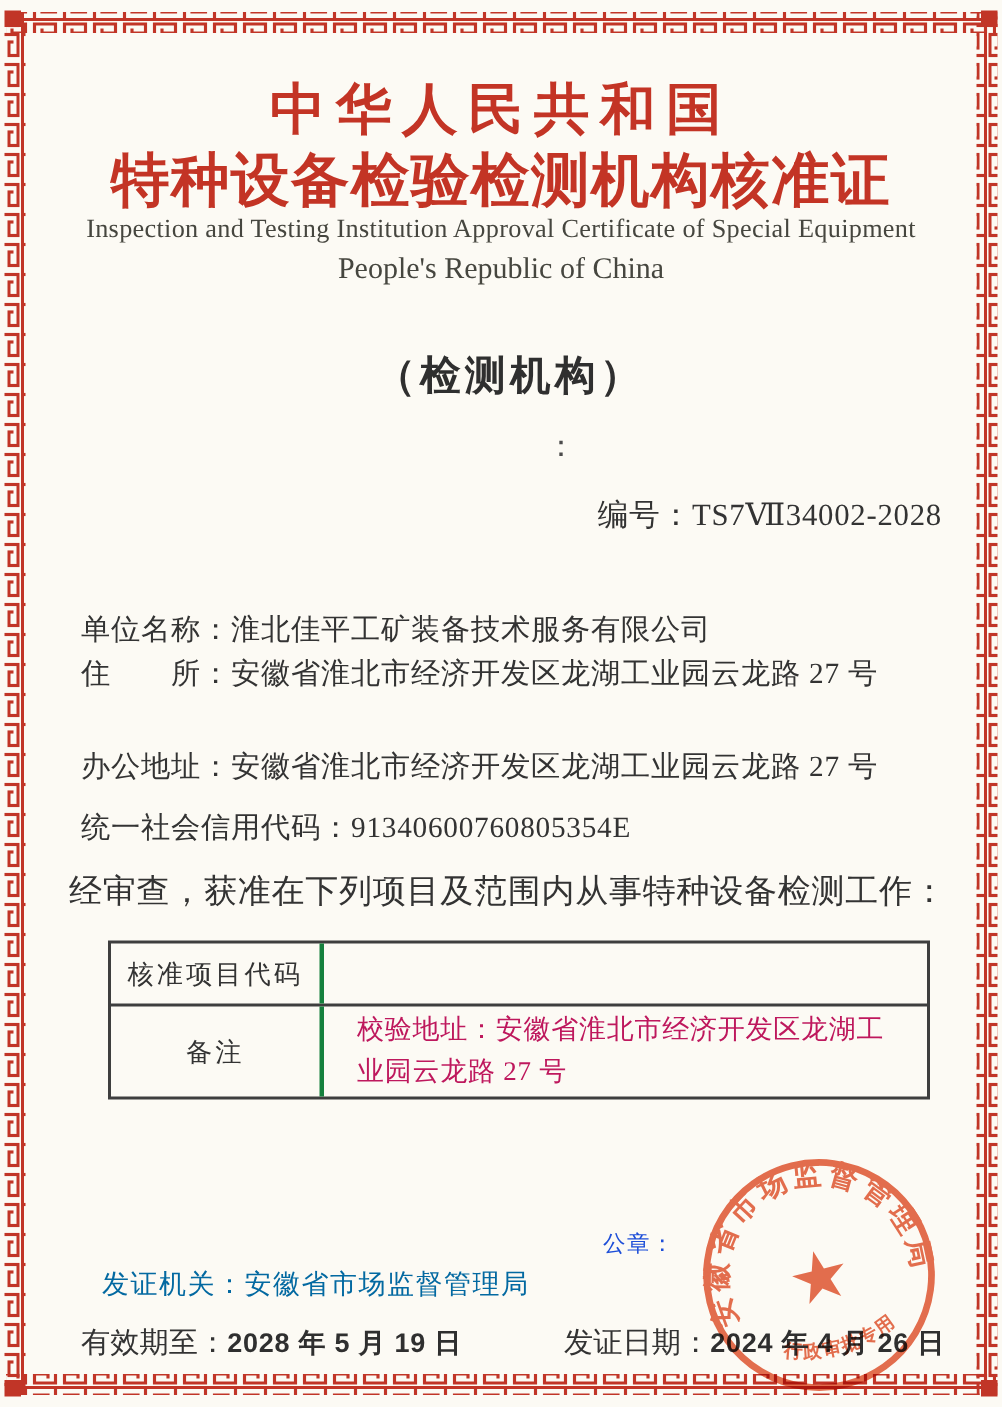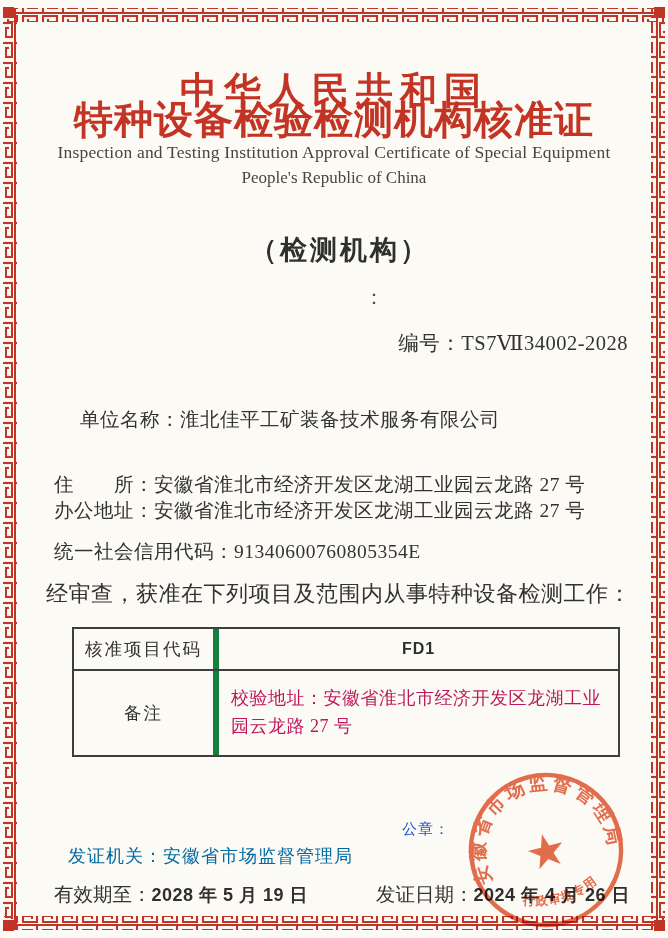--- a/index.html
+++ b/index.html
@@ -6,50 +6,50 @@
   body{
     width:668px;height:938px;position:relative;overflow:hidden;
     background:#fcfaf4;
     font-family:"Liberation Serif","DejaVu Serif",serif;
     color:#3b3b3b;
   }
   .abs{position:absolute;}
   .centered{left:0;right:0;text-align:center;}
 
   
-  .title-country{top:48px;font-size:37px;font-weight:bold;color:#c33425;letter-spacing:7px;margin-top:18px;}
+  .title-country{top:48px;font-size:37px;font-weight:bold;color:#c33425;letter-spacing:7px;}
   .title-main{top:93px;font-size:39px;font-weight:bold;color:#c33425;letter-spacing:1px;}
   .title-en1{top:142px;font-size:17.5px;color:#46463f;letter-spacing:.2px;}
-  .title-en2{top:168px;font-size:17px;color:#46463f;}
+  .title-en2{top:168px;font-size:20px;color:#46463f;}
   .inst-type{top:232px;font-size:27px;font-weight:bold;color:#2f2f2f;letter-spacing:3px;padding-left:12px;}
 
   .artifact-colon{left:364px;top:284px;font-size:20px;color:#4c4c4c;}
 
   .cert-number{top:329px;right:40px;font-size:20.5px;color:#333;letter-spacing:.5px;}
 
   
   .field{left:54px;font-size:19.5px;letter-spacing:.5px;color:#333;}
-  .f0{top:406px;margin-left:26px;} .f1{top:471px;} .f2{top:497px;} .f3{top:538px;}
+  .f0{top:406px;} .f1{top:435px;} .f2{top:497px;} .f3{top:538px;}
   .statement{left:46px;top:579px;font-size:22px;color:#333;letter-spacing:.5px;}
 
   
   .approval-table{
     left:72px;top:627px;width:548px;
     border:2px solid #3e3e3e;box-sizing:border-box;background:transparent;
   }
   .t-row{display:flex;}
   .t-row.first{border-bottom:2px solid #3e3e3e;}
   .t-head{
-    width:139px;flex:0 0 139px;border-right:6px solid #15803d;
+    width:139px;flex:0 0 139px;border-right:3px solid #15803d;
     display:flex;align-items:center;justify-content:center;
     font-size:17.5px;letter-spacing:2px;color:#333;
   }
   .t-cell{flex:1;display:flex;align-items:center;}
   .row1{height:40px;}
-  .row2{height:84px;}
+  .row2{height:60px;gap:10px;}
   .code-cell{justify-content:center;font-family:"Liberation Sans","DejaVu Sans",sans-serif;font-weight:600;font-size:16px;letter-spacing:1px;color:#2e2e2e;}
   .remark-cell{padding:8px 16px 8px 12px;font-size:18px;line-height:1.55;letter-spacing:.5px;color:#be185d;}
 
   
   .issuer-line{left:68px;top:844px;font-size:18px;color:#0369a1;letter-spacing:1px;}
   .valid-line{left:54px;top:881px;font-size:19.5px;color:#333;}
   .issue-line{left:376px;top:881px;font-size:19.5px;color:#333;}
   .date-val{font-family:"Liberation Sans","DejaVu Sans",sans-serif;font-weight:600;font-size:18px;color:#2f2f2f;letter-spacing:.5px;}
   .seal-note{left:402px;top:820px;font-size:15px;color:#1d4ed8;letter-spacing:1px;}
 
@@ -104,21 +104,20 @@
 <div class="abs field f0"><span>单位名称：</span><span>淮北佳平工矿装备技术服务有限公司</span></div>
 <div class="abs field f1"><span>住　　所：</span><span>安徽省淮北市经济开发区龙湖工业园云龙路 27 号</span></div>
 <div class="abs field f2"><span>办公地址：</span><span>安徽省淮北市经济开发区龙湖工业园云龙路 27 号</span></div>
 <div class="abs field f3"><span>统一社会信用代码：</span><span>91340600760805354E</span></div>
 
 <div class="abs statement">经审查，获准在下列项目及范围内从事特种设备检测工作：</div>
 
 <div class="abs approval-table">
   <div class="t-row first row1">
     <div class="t-head">核准项目代码</div>
-    <div class="t-cell code-cell">FD1</div>
   </div>
   <div class="t-row row2">
     <div class="t-head">备注</div>
     <div class="t-cell remark-cell">校验地址：安徽省淮北市经济开发区龙湖工业园云龙路 27 号</div>
   </div>
 </div>
 
 <div class="abs issuer-line"><span>发证机关：</span><span>安徽省市场监督管理局</span></div>
 
 <div class="abs valid-line"><span>有效期至：</span><span class="date-val">2028 年 5 月 19 日</span></div>

